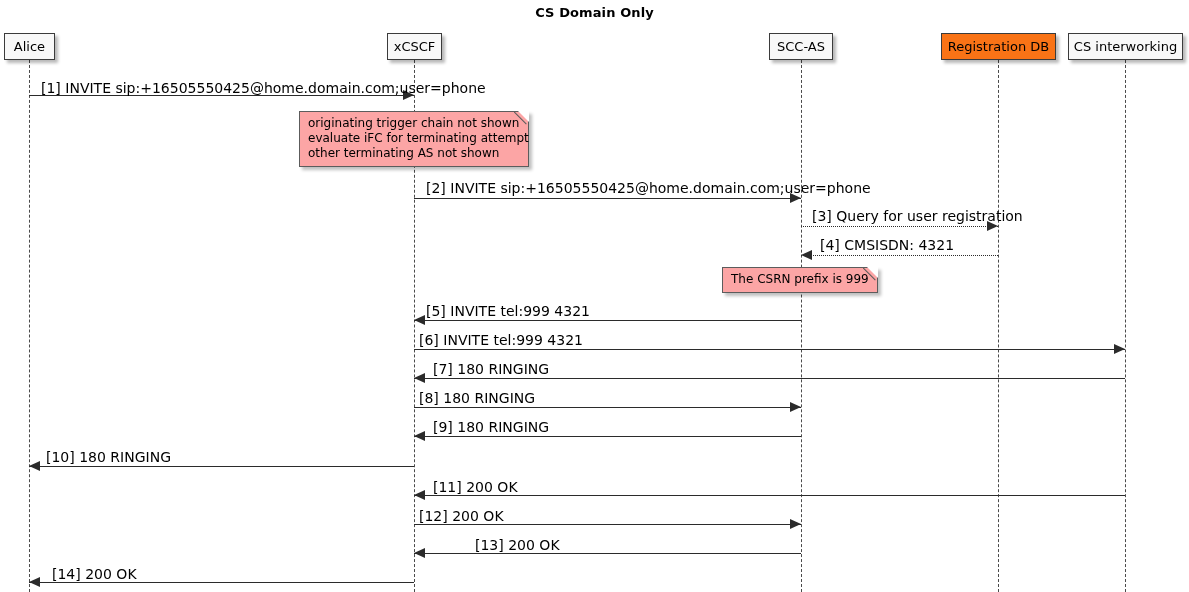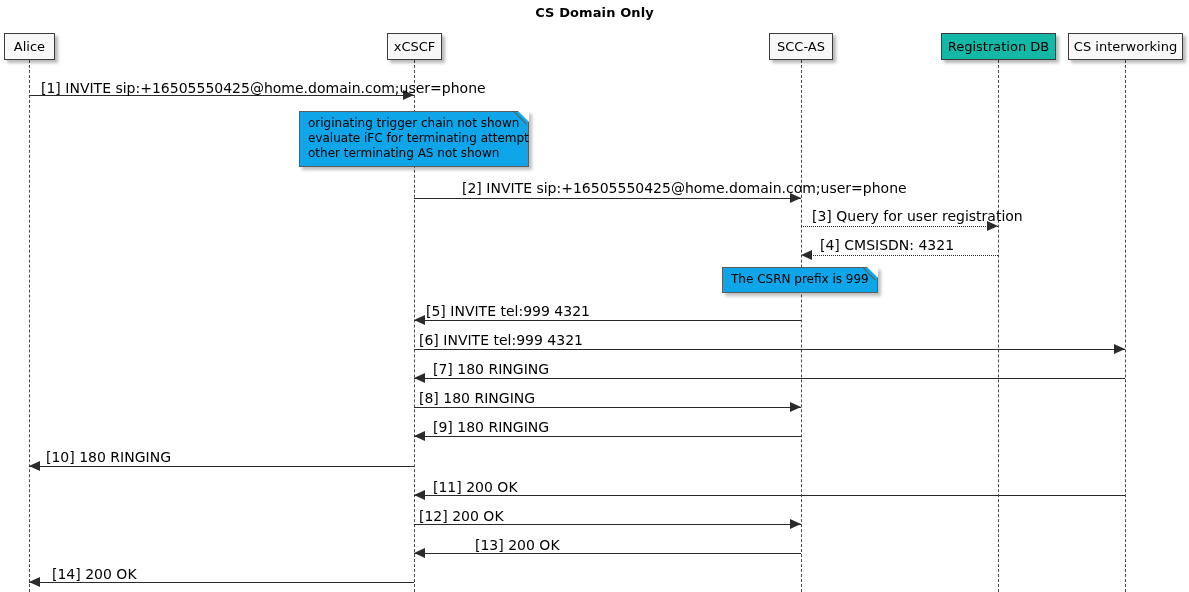--- a/index.html
+++ b/index.html
@@ -40,21 +40,21 @@
     background: #f8f8f8;
     color: #000000;
     font-size: 13px;
     text-align: center;
     line-height: 25px;
     height: 27px;
     box-shadow: 3px 3px 3px rgba(0,0,0,0.28);
     white-space: nowrap;
   }
   .participant.shaded {
-    background: #14b8a6;
+    background: #f97316;
   }
   
   .lifeline {
     position: absolute;
     width: 0;
     border-left: 1px dashed #4a4a4a;
   }
   
   .msg-line {
     position: absolute;
@@ -83,21 +83,21 @@
   }
   .arrowhead.left {
     border-top: 5px solid transparent;
     border-bottom: 5px solid transparent;
     border-right: 11px solid #2b2b2b;
   }
   
   .note {
     position: absolute;
     box-sizing: border-box;
-    background: #0ea5e9;
+    background: #fca5a5;
     border: 1px solid #5c5c5c;
     font-size: 12px;
     color: #000000;
     padding: 4px 8px 5px 8px;
     line-height: 15px;
     white-space: pre;
     box-shadow: 3px 3px 3px rgba(0,0,0,0.25);
   }
   .note .fold {
     position: absolute;
@@ -139,21 +139,21 @@
       <div class="lifeline" style="left: 801px; top: 60px; height: 532px;"></div>
       <div class="lifeline" style="left: 998px; top: 60px; height: 532px;"></div>
       <div class="lifeline" style="left: 1125px; top: 60px; height: 532px;"></div>
     </div>
   <div id="messages-layer">
       <div class="msg-line" style="left: 29px; top: 95px; width: 385px;"></div>
       <div class="arrowhead right" style="top: 90px; left: 403px;"></div>
       <div class="msg-label" style="left: 41px; top: 81px;">[1] INVITE sip:+16505550425@home.domain.com;user=phone</div>
       <div class="msg-line" style="left: 414px; top: 198px; width: 387px;"></div>
       <div class="arrowhead right" style="top: 193px; left: 790px;"></div>
-      <div class="msg-label" style="left: 426px; top: 181px; margin-left: 36px;">[2] INVITE sip:+16505550425@home.domain.com;user=phone</div>
+      <div class="msg-label" style="left: 426px; top: 181px;">[2] INVITE sip:+16505550425@home.domain.com;user=phone</div>
       <div class="msg-line dotted" style="left: 801px; top: 226px; width: 197px;"></div>
       <div class="arrowhead right" style="top: 221px; left: 987px;"></div>
       <div class="msg-label" style="left: 812px; top: 209px;">[3] Query for user registration</div>
       <div class="msg-line dotted" style="left: 801px; top: 255px; width: 197px;"></div>
       <div class="arrowhead left" style="top: 250px; left: 801px;"></div>
       <div class="msg-label" style="left: 820px; top: 238px;">[4] CMSISDN: 4321</div>
       <div class="msg-line" style="left: 414px; top: 320px; width: 387px;"></div>
       <div class="arrowhead left" style="top: 315px; left: 414px;"></div>
       <div class="msg-label" style="left: 426px; top: 304px;">[5] INVITE tel:999 4321</div>
       <div class="msg-line" style="left: 414px; top: 349px; width: 711px;"></div>

